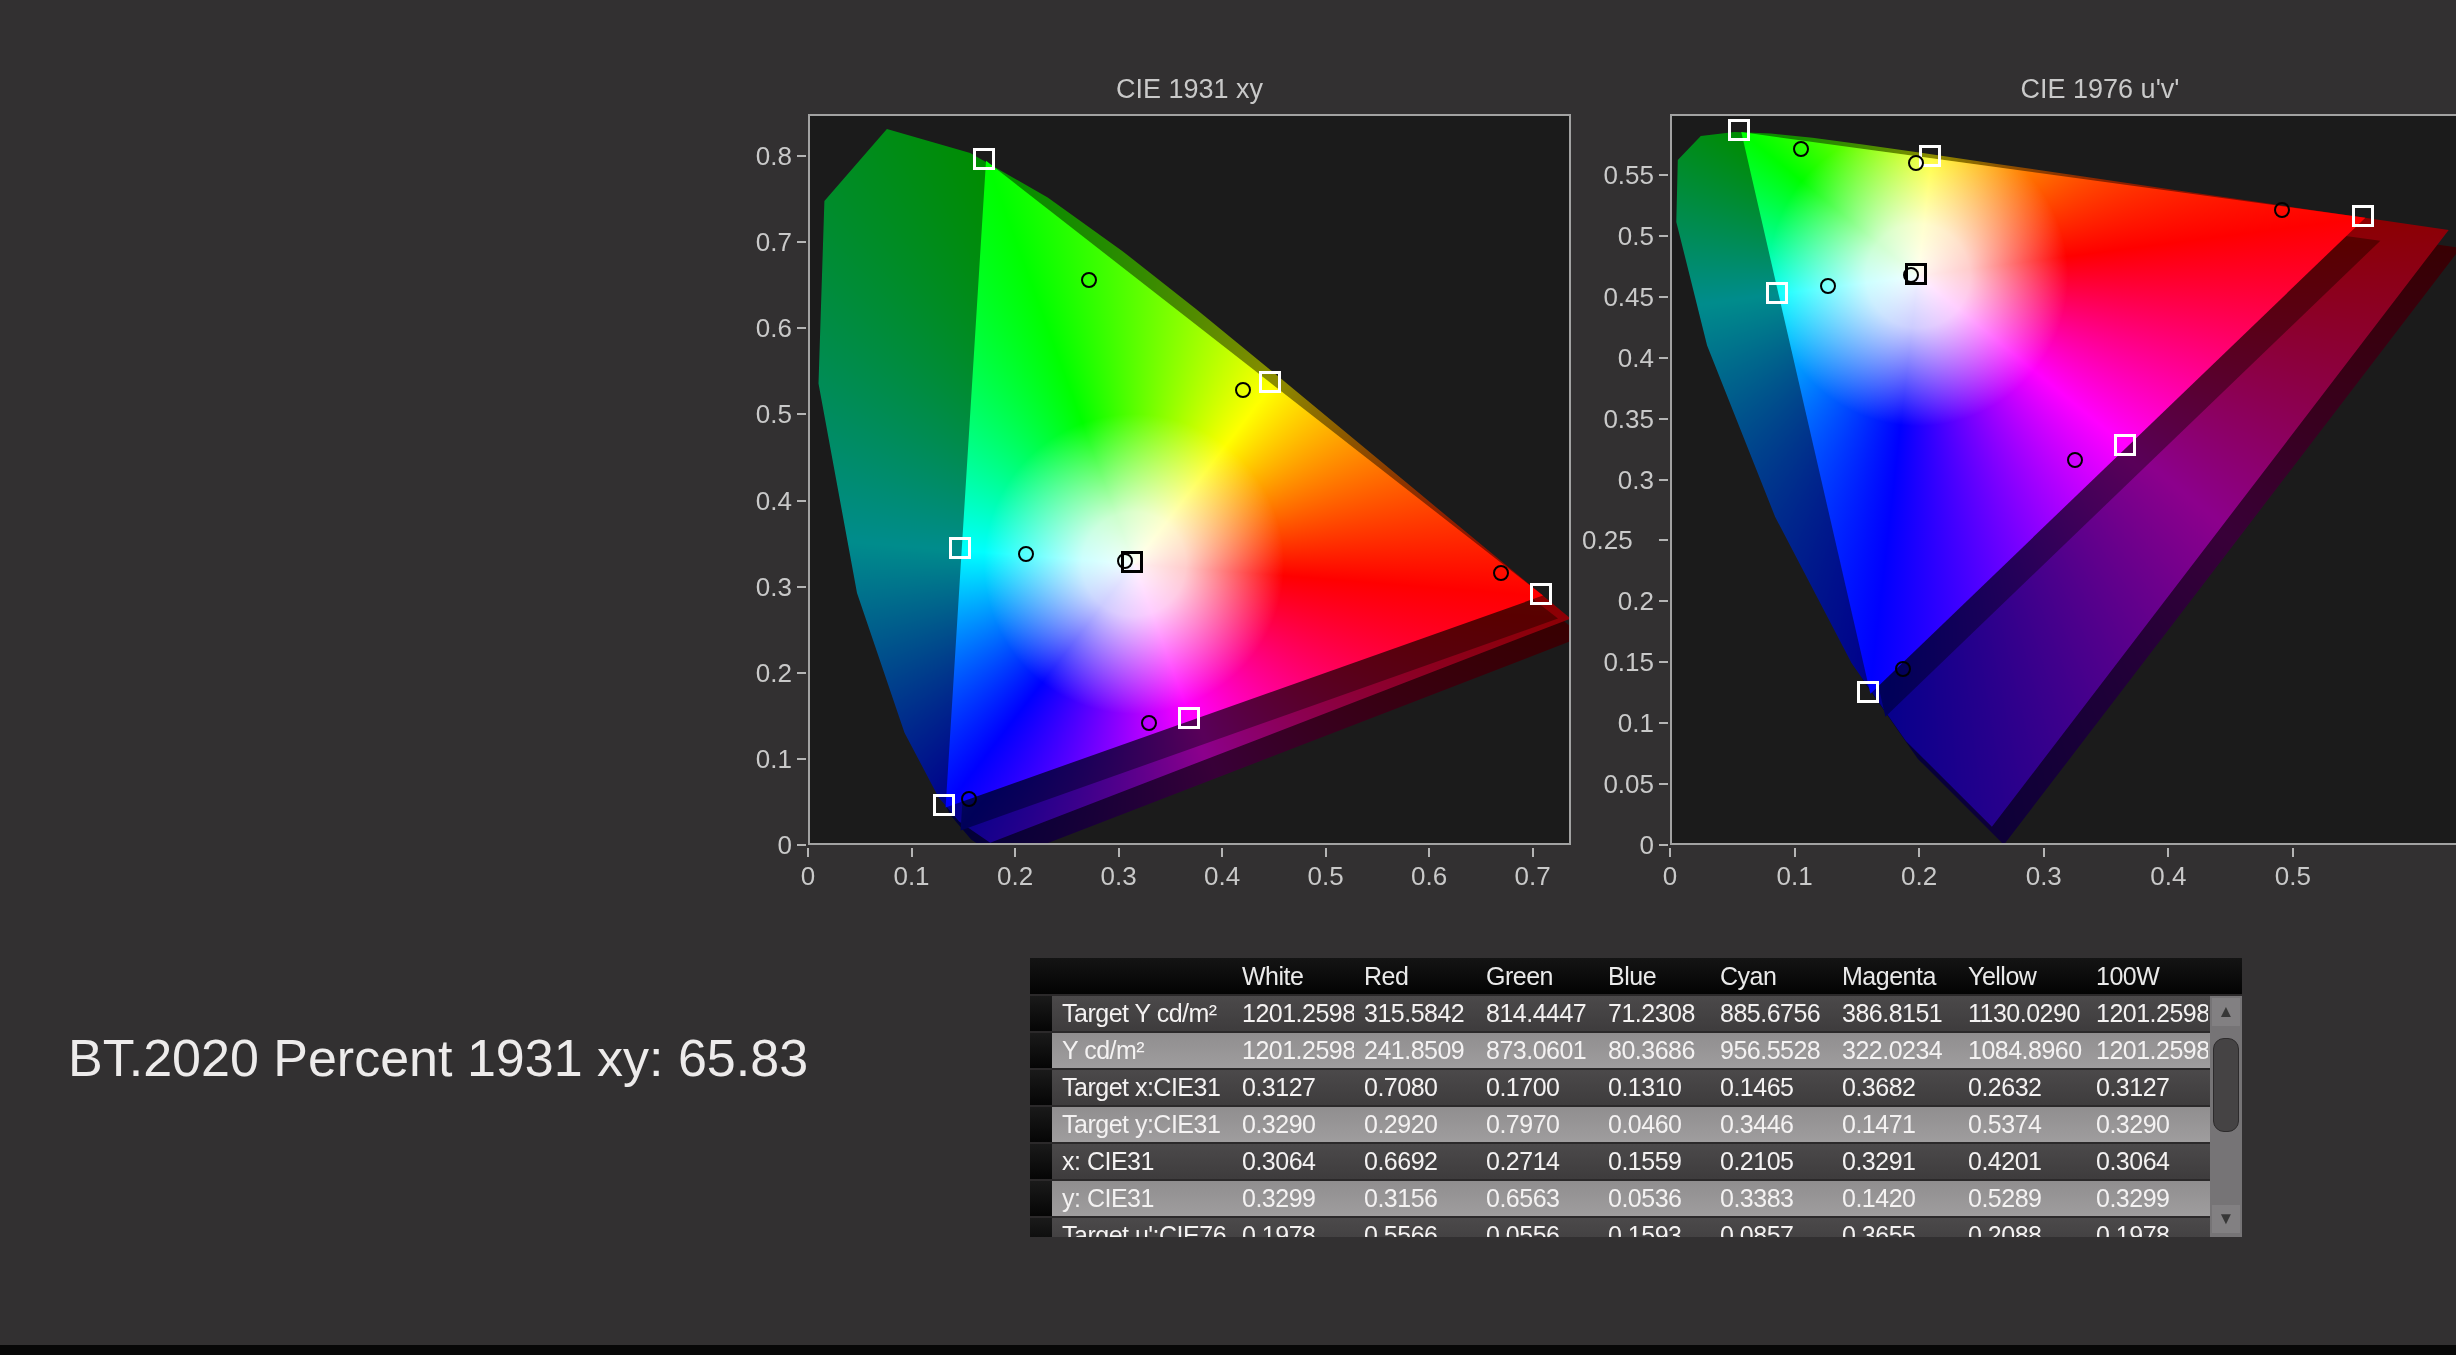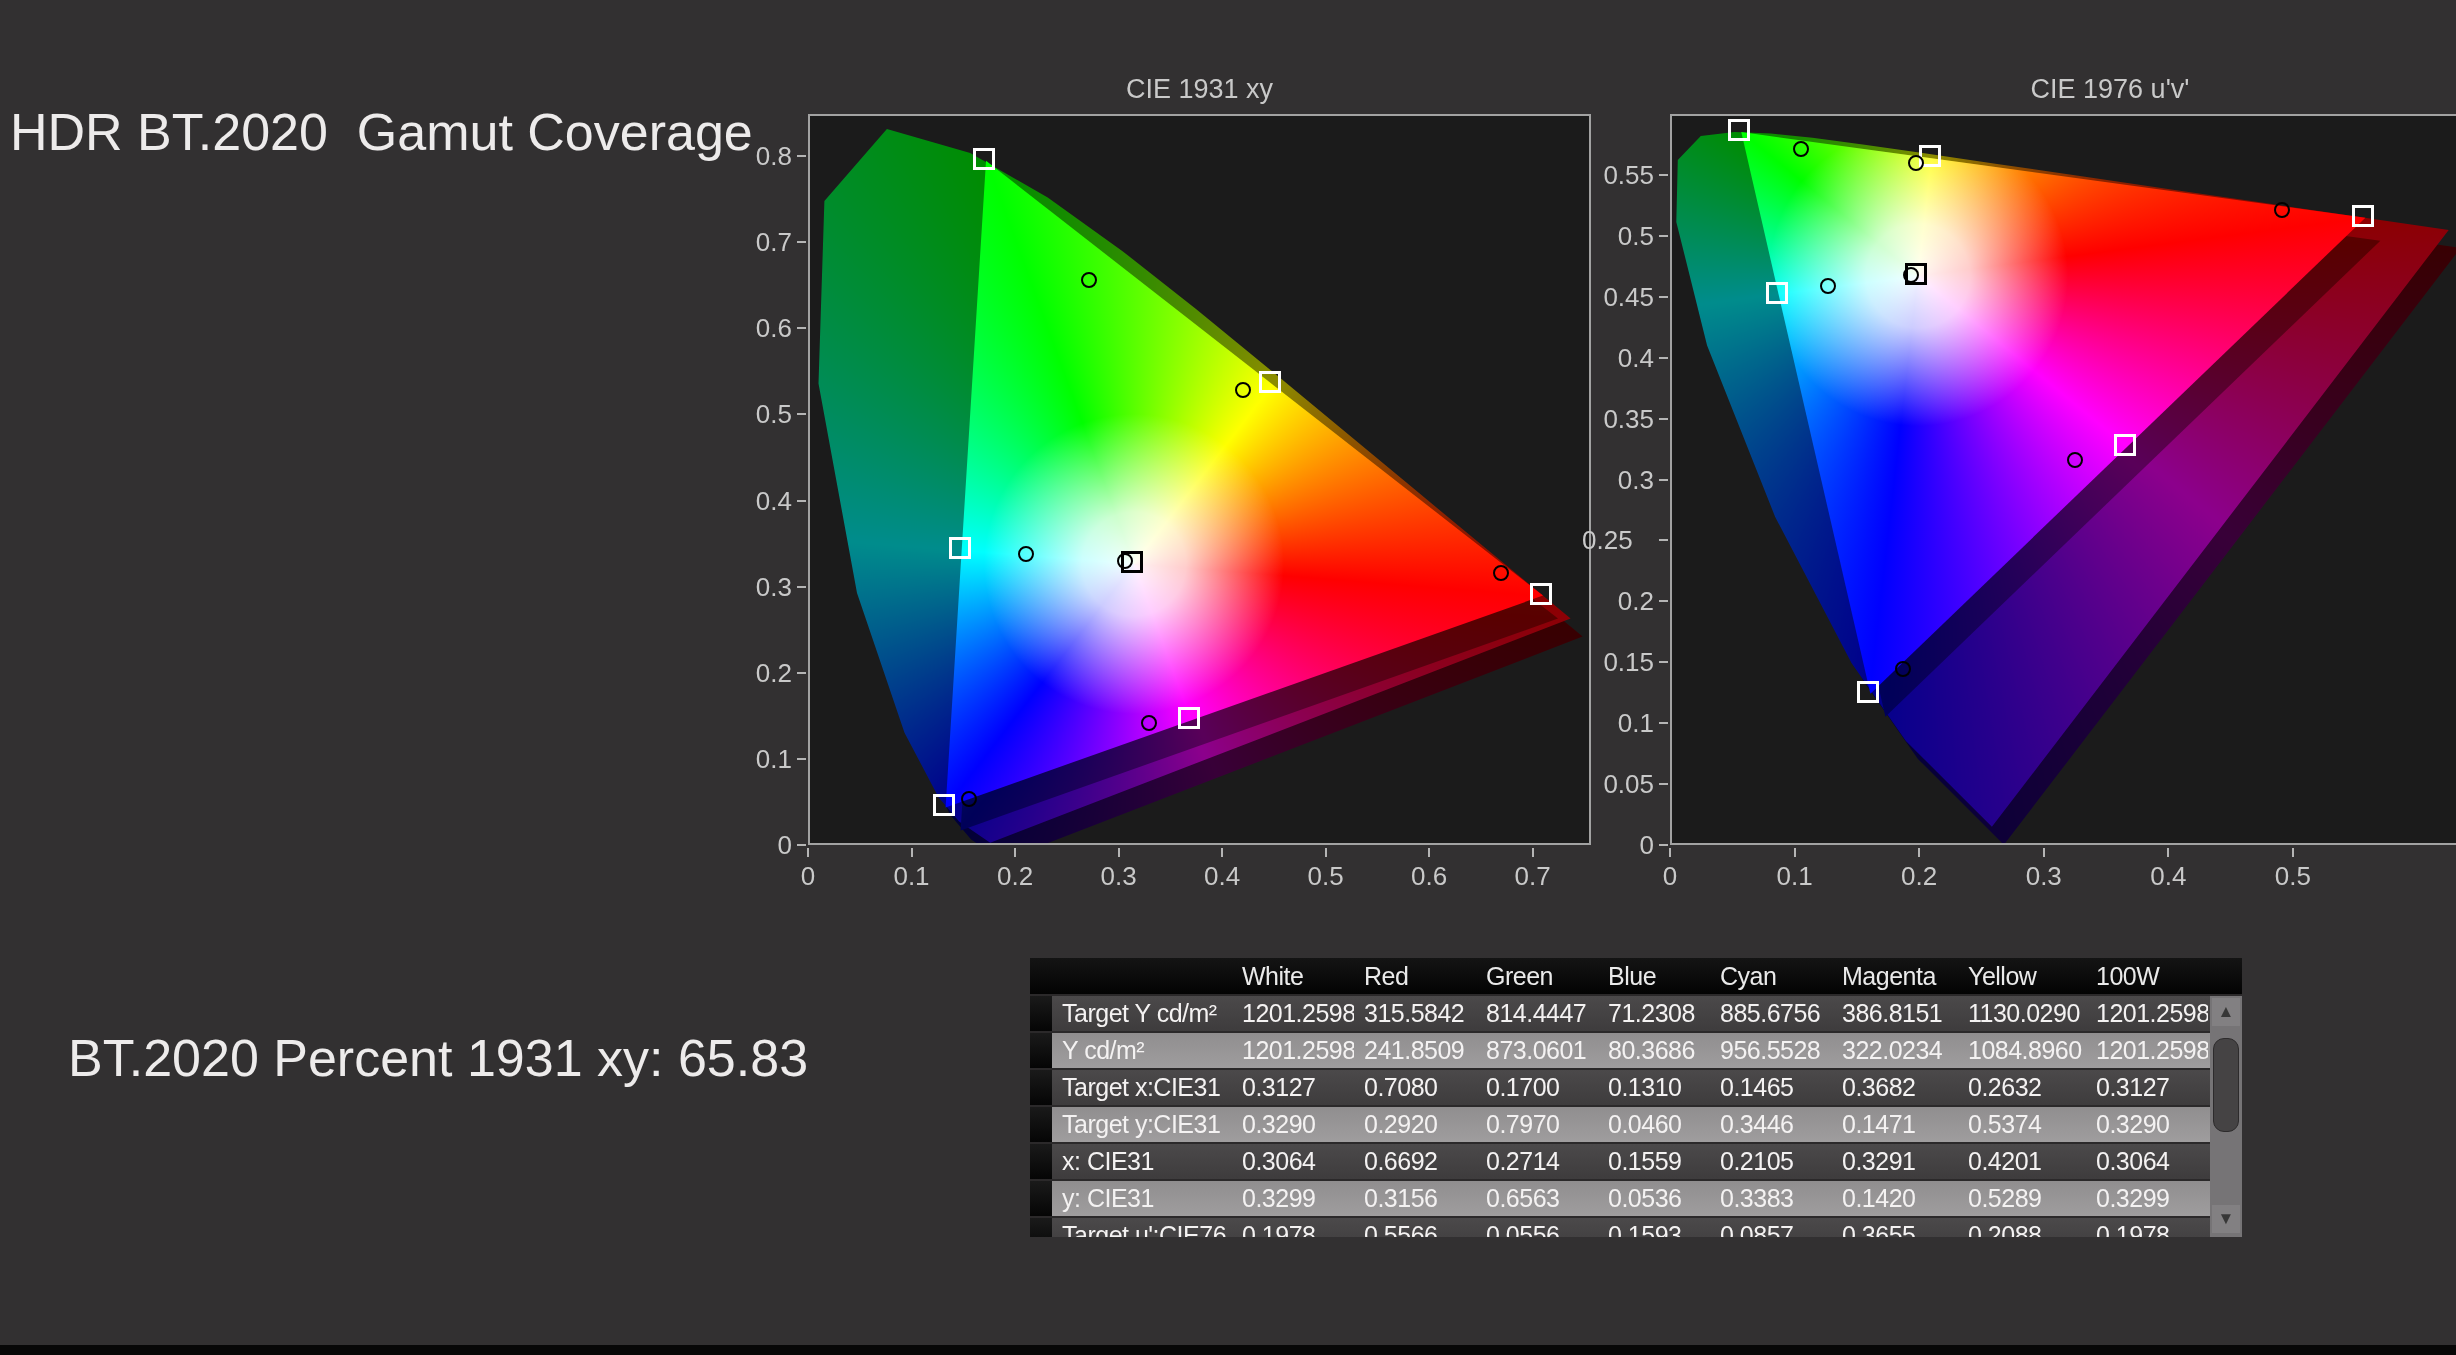--- a/index.html
+++ b/index.html
@@ -2,21 +2,21 @@
 <html><head>
 <meta charset="utf-8">
 <style>
   html,body{margin:0;padding:0;}
   body{width:2456px;height:1355px;background:#323031;position:relative;overflow:hidden;
        font-family:"Liberation Sans","DejaVu Sans",sans-serif;}
   .screen{position:absolute;left:0;top:0;width:2456px;height:1355px;background:#323031;}
 
   .page-title{position:absolute;left:10px;top:102px;font-size:52px;color:#edebeb;white-space:pre;}
 
-  .chart{position:absolute;padding-left:20px;}
+  .chart{position:absolute;}
   .chart-title{position:absolute;top:-40px;left:0;width:100%;text-align:center;
                font-size:27px;color:#c9c9c9;}
   .plot{position:absolute;inset:0;background:#1b1b1b;border:2px solid #a2a2a2;overflow:hidden;}
   .shape{position:absolute;left:0;top:0;width:100%;height:100%;}
   .tick{position:absolute;background:#b5b5b5;}
   .tick-label{position:absolute;color:#c9c9c9;font-size:26px;line-height:30px;}
   .marker-square{position:absolute;width:16px;height:16px;border:3px solid #ffffff;z-index:6;}
   .marker-square.black{border-color:#000000;}
   .marker-circle{position:absolute;width:12px;height:12px;border:2px solid #000000;border-radius:50%;z-index:7;}
 
@@ -50,21 +50,20 @@
   .sb-thumb{position:absolute;left:3px;top:42px;width:24px;height:92px;background:#454344;
             border:1px solid #2d2b2c;border-radius:11px;cursor:pointer;}
 
   .bottom-bar{position:absolute;left:0;bottom:0;width:100%;height:10px;background:#070707;}
 </style>
 </head>
 <body>
 
 <div class="screen">
 
-  <div class="page-title">HDR BT.2020  Gamut Coverage</div>
 
   <div class="chart" style="left:808px;top:114px;width:763px;height:731px;">
     <div class="chart-title">CIE 1931 xy</div>
     <div class="plot">
         <div class="shape" style="clip-path: polygon(180.2px 726.7px, 149.1px 705.4px, 128.5px 681.2px, 94.5px 616.7px, 47px 477px, 8.5px 267.4px, 14.4px 85.1px, 76.9px 13.1px, 160.2px 37.1px, 237.7px 81.5px, 312.2px 134.9px, 386.3px 193.3px, 459.8px 253.4px, 530.6px 312px, 595.5px 365.8px, 649.1px 410.3px, 689.3px 443.4px, 715.9px 465.5px, 760.6px 502.6px); background: conic-gradient(from 37.7deg at 324px 448px, rgb(255, 255, 0) 0deg, rgb(255, 0, 0) 56.8deg, rgb(255, 0, 255) 122.2deg, rgb(0, 0, 255) 180deg, rgb(0, 255, 255) 236.8deg, rgb(0, 255, 0) 302.2deg, rgb(255, 255, 0) 360deg); filter: brightness(0.22); transform: translate(12px, 18px);"></div>
         <div class="shape" style="clip-path: polygon(180.2px 726.7px, 149.1px 705.4px, 128.5px 681.2px, 94.5px 616.7px, 47px 477px, 8.5px 267.4px, 14.4px 85.1px, 76.9px 13.1px, 160.2px 37.1px, 237.7px 81.5px, 312.2px 134.9px, 386.3px 193.3px, 459.8px 253.4px, 530.6px 312px, 595.5px 365.8px, 649.1px 410.3px, 689.3px 443.4px, 715.9px 465.5px, 760.6px 502.6px); background: conic-gradient(from 37.7deg at 324px 448px, rgb(255, 255, 0) 0deg, rgb(255, 0, 0) 56.8deg, rgb(255, 0, 255) 122.2deg, rgb(0, 0, 255) 180deg, rgb(0, 255, 255) 236.8deg, rgb(0, 255, 0) 302.2deg, rgb(255, 255, 0) 360deg); filter: brightness(0.55);"></div>
         <div class="shape" style="clip-path: polygon(733px 479.6px, 176px 44.8px, 135.6px 691.4px); background: conic-gradient(from 37.7deg at 324px 448px, rgb(255, 255, 0) 0deg, rgb(255, 0, 0) 56.8deg, rgb(255, 0, 255) 122.2deg, rgb(0, 0, 255) 180deg, rgb(0, 255, 255) 236.8deg, rgb(0, 255, 0) 302.2deg, rgb(255, 255, 0) 360deg); filter: brightness(0.35); transform: translate(15px, 23px);"></div>
         <div class="shape" style="clip-path: polygon(733px 479.6px, 176px 44.8px, 135.6px 691.4px); background: radial-gradient(circle at 324px 448px, rgba(255, 255, 255, 0.96) 0px, rgba(255, 255, 255, 0.8) 52px, rgba(255, 255, 255, 0) 150px), conic-gradient(from 37.7deg at 324px 448px, rgb(255, 255, 0) 0deg, rgb(255, 0, 0) 56.8deg, rgb(255, 0, 255) 122.2deg, rgb(0, 0, 255) 180deg, rgb(0, 255, 255) 236.8deg, rgb(0, 255, 0) 302.2deg, rgb(255, 255, 0) 360deg);"></div>
       </div>
   <div class="tick" style="left: -1px; top: 734px; width: 2px; height: 9px;"></div>

